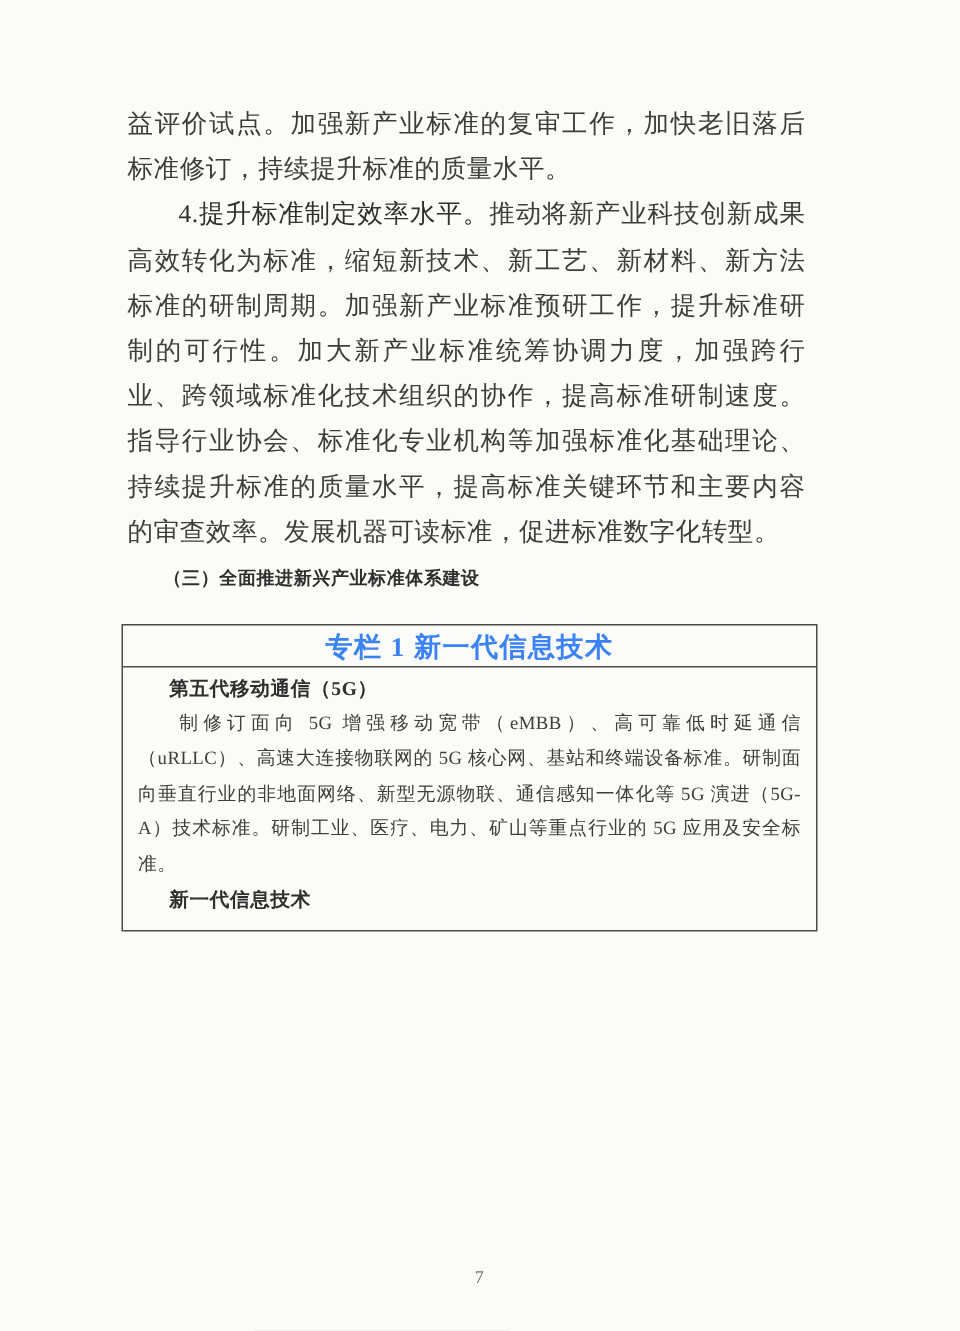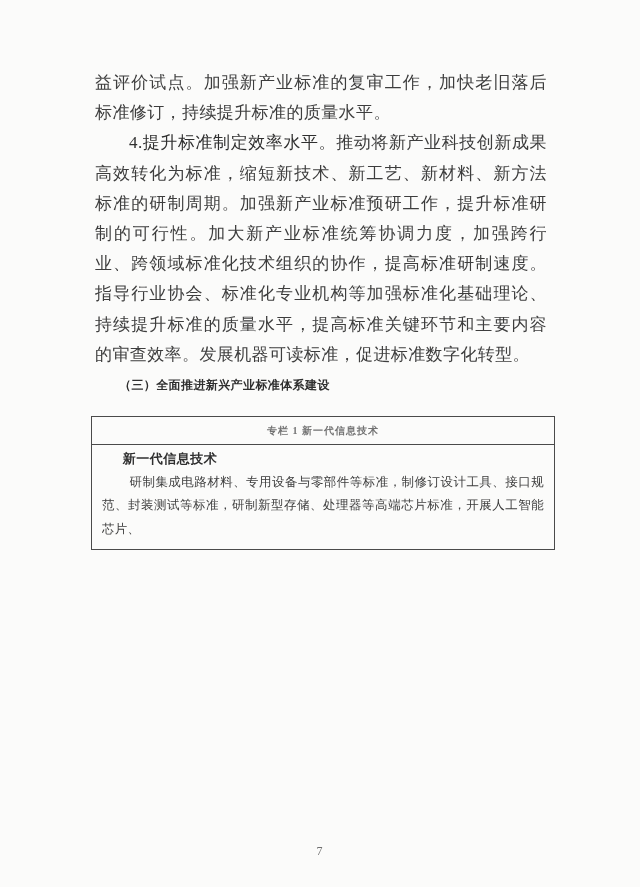--- a/index.html
+++ b/index.html
@@ -15,21 +15,21 @@
     height: 887px;
     margin: 0 auto;
     background: #fbfbfa;
     color: #3d3d3d;
     overflow: hidden;
   }
 
   .content {
     position: absolute;
     top: 68px;
-    left: 95px;
+    left: 85px;
     width: 452px;
   }
 
   .body-text {
     font-size: 17px;
     line-height: 30.2px;
     letter-spacing: 0.4px;
     text-align: justify;
     text-justify: inter-character;
     color: #3d3d3d;
@@ -55,25 +55,25 @@
     margin-top: 16px;
     margin-left: -4px;
     width: 464px;
     border: 1.6px solid #4a4a4a;
     background: transparent;
   }
 
   .box-title {
     text-align: center;
     font-weight: bold;
-    font-size: 10px;
+    font-size: 18px;
     line-height: 18px;
     padding: 5px 0 4px;
     letter-spacing: 1px;
-    color: #737373;
+    color: #3b82f6;
     border-bottom: 1.2px solid #4a4a4a;
   }
 
   .box-body {
     padding: 2px 10px 8px;
   }
 
   .box-heading {
     font-weight: bold;
     font-size: 13px;
@@ -113,21 +113,22 @@
     <p class="body-text"><span>益评价试点。加强新产业标准的复审工作，加快老旧落后标准修订，持续提升标准的质量水平。</span></p>
 
     <p class="body-text indent"><span class="lead">4.提升标准制定效率水平。</span><span>推动将新产业科技创新成果高效转化为标准，缩短新技术、新工艺、新材料、新方法标准的研制周期。加强新产业标准预研工作，提升标准研制的可行性。加大新产业标准统筹协调力度，加强跨行业、跨领域标准化技术组织的协作，提高标准研制速度。指导行业协会、标准化专业机构等加强标准化基础理论、持续提升标准的质量水平，提高标准关键环节和主要内容的审查效率。发展机器可读标准，促进标准数字化转型。</span></p>
 
     <h3 class="section-heading">（三）全面推进新兴产业标准体系建设</h3>
 
 
     <div class="column-box">
       <div class="box-title">专栏 1  新一代信息技术</div>
       <div class="box-body">
+        <p class="box-heading">第五代移动通信（5G）</p>
+        <p class="box-text">制修订面向 5G 增强移动宽带（eMBB）、高可靠低时延通信（uRLLC）、高速大连接物联网的 5G 核心网、基站和终端设备标准。研制面向垂直行业的非地面网络、新型无源物联、通信感知一体化等 5G 演进（5G-A）技术标准。研制工业、医疗、电力、矿山等重点行业的 5G 应用及安全标准。</p>
         <p class="box-heading">新一代信息技术</p>
-        <p class="box-text">研制集成电路材料、专用设备与零部件等标准，制修订设计工具、接口规范、封装测试等标准，研制新型存储、处理器等高端芯片标准，开展人工智能芯片、</p>
       </div>
     </div>
 
   </div>
 
   <div class="page-number">7</div>
 </div>
 
 </body></html>

